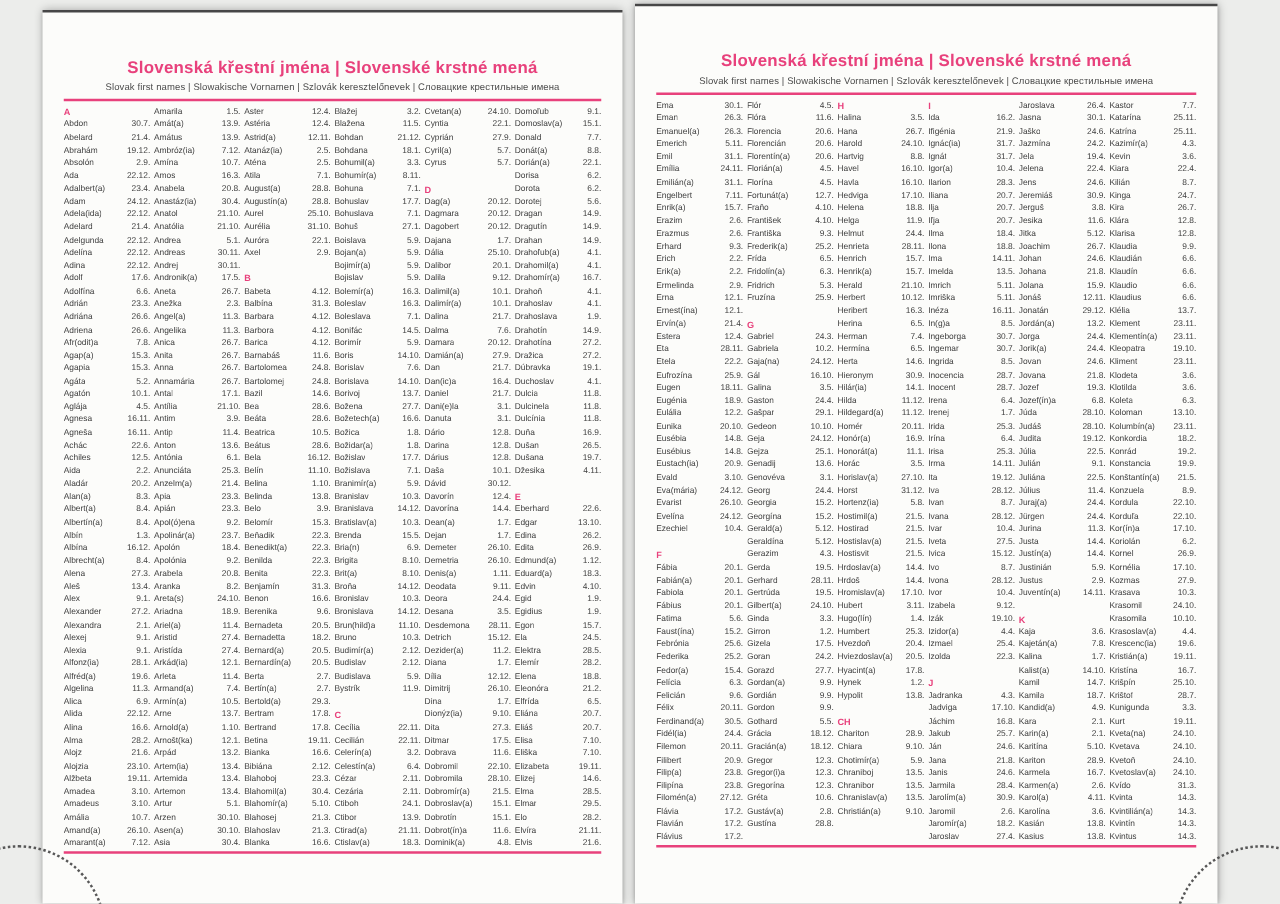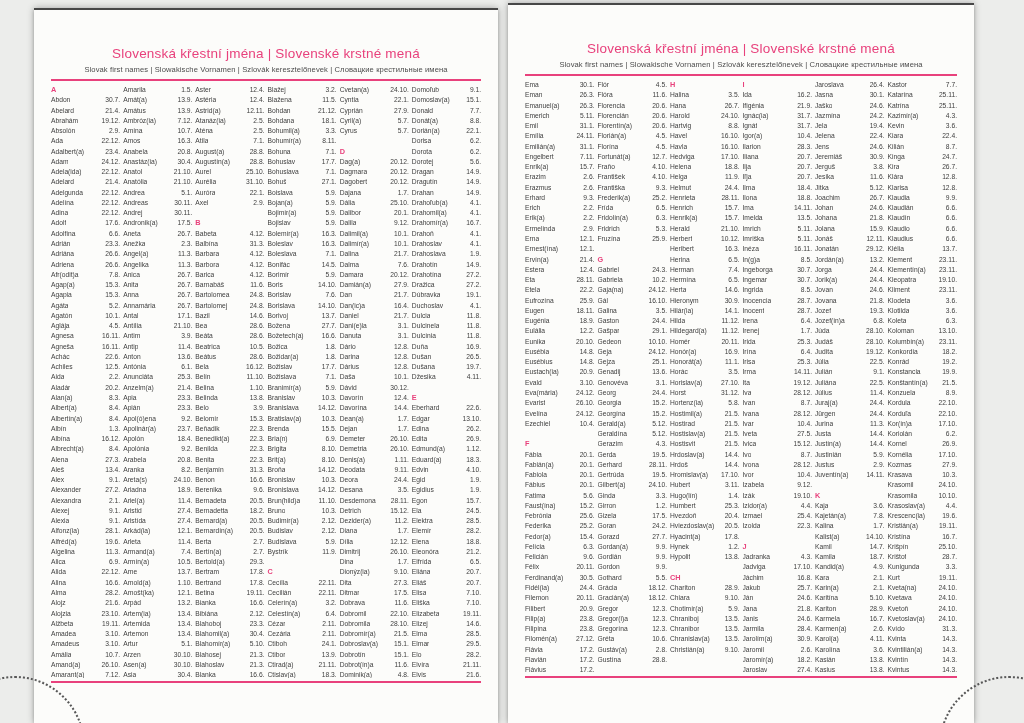--- a/index.html
+++ b/index.html
@@ -10,21 +10,21 @@
   }
   .page{
     position:absolute;background:#fcfcfa;
     border-top:2px solid #474747;
     box-shadow:0 0 7px rgba(0,0,0,.30), 0 2px 3px rgba(0,0,0,.18);
     box-sizing:border-box;padding:0 17px;
   }
   .page.left{left:34px;top:8px;width:464px;height:715px;}
   .page.right{left:508px;top:3px;width:466px;height:720px;}
   .ptitle{
-    margin-top:36px;text-align:center;font-weight:normal;
+    margin-top:36px;text-align:center;font-weight:bold;
     font-size:13.5px;letter-spacing:.2px;color:var(--accent);
   }
   .psub{margin-top:4px;text-align:center;font-size:7.6px;color:#4b4b4b;letter-spacing:.1px;}
   .rule{height:2px;background:var(--accent);margin-top:5px;}
   .rule.bottom{margin-top:3px;}
   .cols{display:flex;gap:3px;margin-top:4px;height:593px;overflow:hidden;}
   .col{flex:1;min-width:0;}
   .row{
     display:flex;justify-content:space-between;align-items:baseline;
     height:10.28px;font-size:6.7px;color:#3d3d3d;line-height:10.28px;

